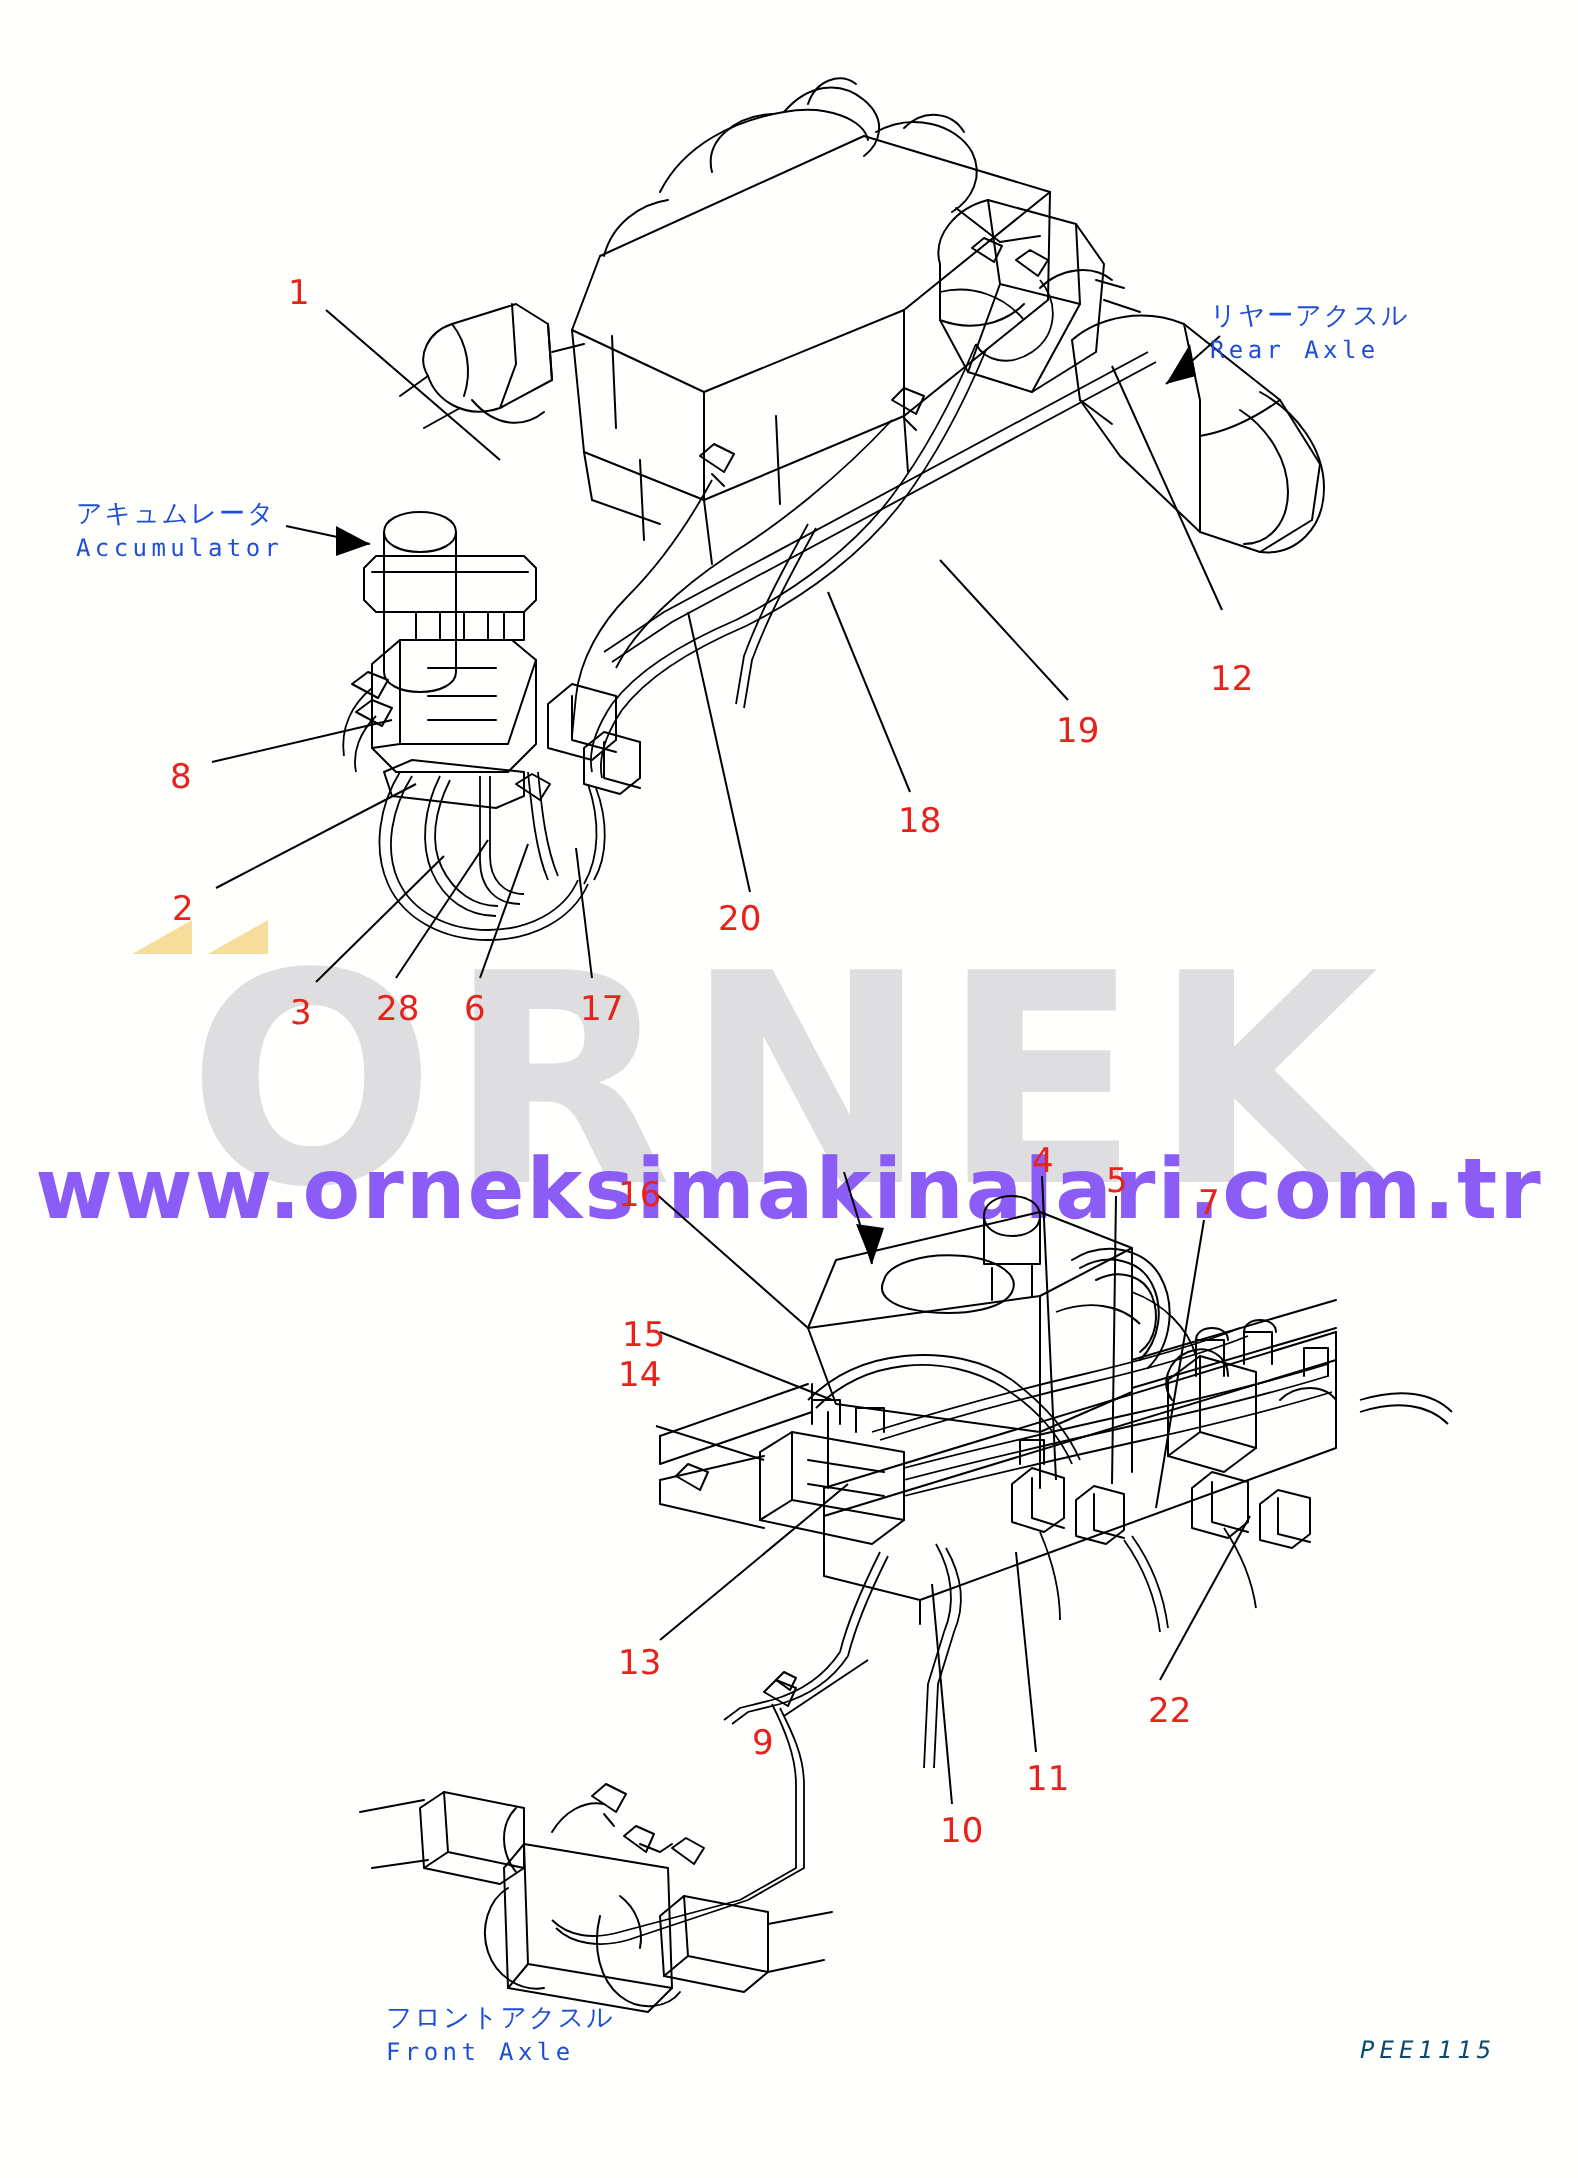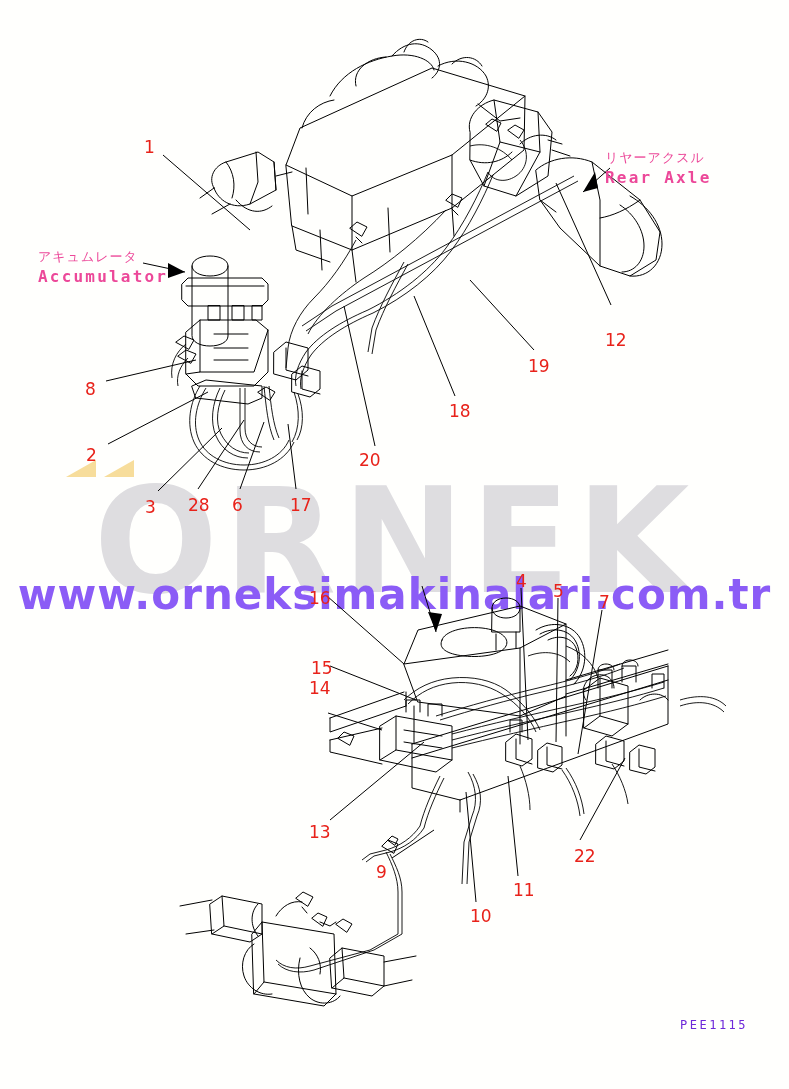--- a/index.html
+++ b/index.html
@@ -18,28 +18,28 @@
           font-family:"DejaVu Sans",sans-serif;font-weight:bold;font-size:146px;
           letter-spacing:6px;color:#dedde0;line-height:1;}
   .wm-url{position:absolute;left:0;top:574px;width:789px;text-align:center;
           font-family:"DejaVu Sans",sans-serif;font-weight:bold;font-size:42px;
           letter-spacing:1px;color:#8b5cf6;line-height:1;}
   .wm-tri{position:absolute;width:0;height:0;border-style:solid;}
   .wm-tri-a{left:66px;top:460px;border-width:0 0 17px 30px;border-color:transparent transparent #f7dd9b transparent;}
   .wm-tri-b{left:104px;top:460px;border-width:0 0 17px 30px;border-color:transparent transparent #f7dd9b transparent;}
 
   
-  .lbl{position:absolute;color:#ec4899;white-space:nowrap;}
+  .lbl{position:absolute;color:#1d4ed8;white-space:nowrap;}
   .lbl .jp{font-family:"DejaVu Sans",sans-serif;font-size:13px;letter-spacing:1px;display:block;}
-  .lbl .en{font-family:"DejaVu Sans Mono","Liberation Mono",monospace;font-size:16px;
-           letter-spacing:2.2px;display:block;margin-top:1px;font-weight:bold;}
+  .lbl .en{font-family:"DejaVu Sans Mono","Liberation Mono",monospace;font-size:12px;
+           letter-spacing:2.2px;display:block;margin-top:1px;}
   .num{position:absolute;color:#e8221a;font-family:"DejaVu Sans",sans-serif;
        font-size:17px;line-height:1;white-space:nowrap;}
-  .partcode{position:absolute;color:#6d28d9;font-family:"DejaVu Sans Mono","Liberation Mono",monospace;
-            font-size:12px;letter-spacing:2.5px;white-space:nowrap;}
+  .partcode{position:absolute;color:#0c4a6e;font-family:"DejaVu Sans Mono","Liberation Mono",monospace;
+            font-size:12px;letter-spacing:2.5px;white-space:nowrap;font-style:italic;}
 </style>
 </head>
 <body>
 
 <div id="root">
 
   <div id="watermark">
     <div class="wm-big">ORNEK</div>
     <div class="wm-tri wm-tri-a"></div>
     <div class="wm-tri wm-tri-b"></div>
@@ -372,20 +372,24 @@
     <span class="jp">アキュムレータ</span>
     <span class="en">Accumulator</span>
   </div>
 
   <div class="lbl" style="left:605px;top:149px;">
     <span class="jp">リヤーアクスル</span>
     <span class="en">Rear Axle</span>
   </div>
 
 
+  <div class="lbl" style="left:193px;top:1000px;">
+    <span class="jp">フロントアクスル</span>
+    <span class="en">Front Axle</span>
+  </div>
 
   <div class="num" style="left:144px;top:139px;">1</div>
   <div class="num" style="left:605px;top:312px;margin-top:20px;">12</div>
   <div class="num" style="left:528px;top:358px;">19</div>
   <div class="num" style="left:449px;top:403px;">18</div>
   <div class="num" style="left:359px;top:452px;text-align:center;">20</div>
   <div class="num" style="left:85px;top:381px;">8</div>
   <div class="num" style="left:86px;top:447px;">2</div>
   <div class="num" style="left:145px;top:499px;">3</div>
   <div class="num" style="left:188px;top:497px;">28</div>

